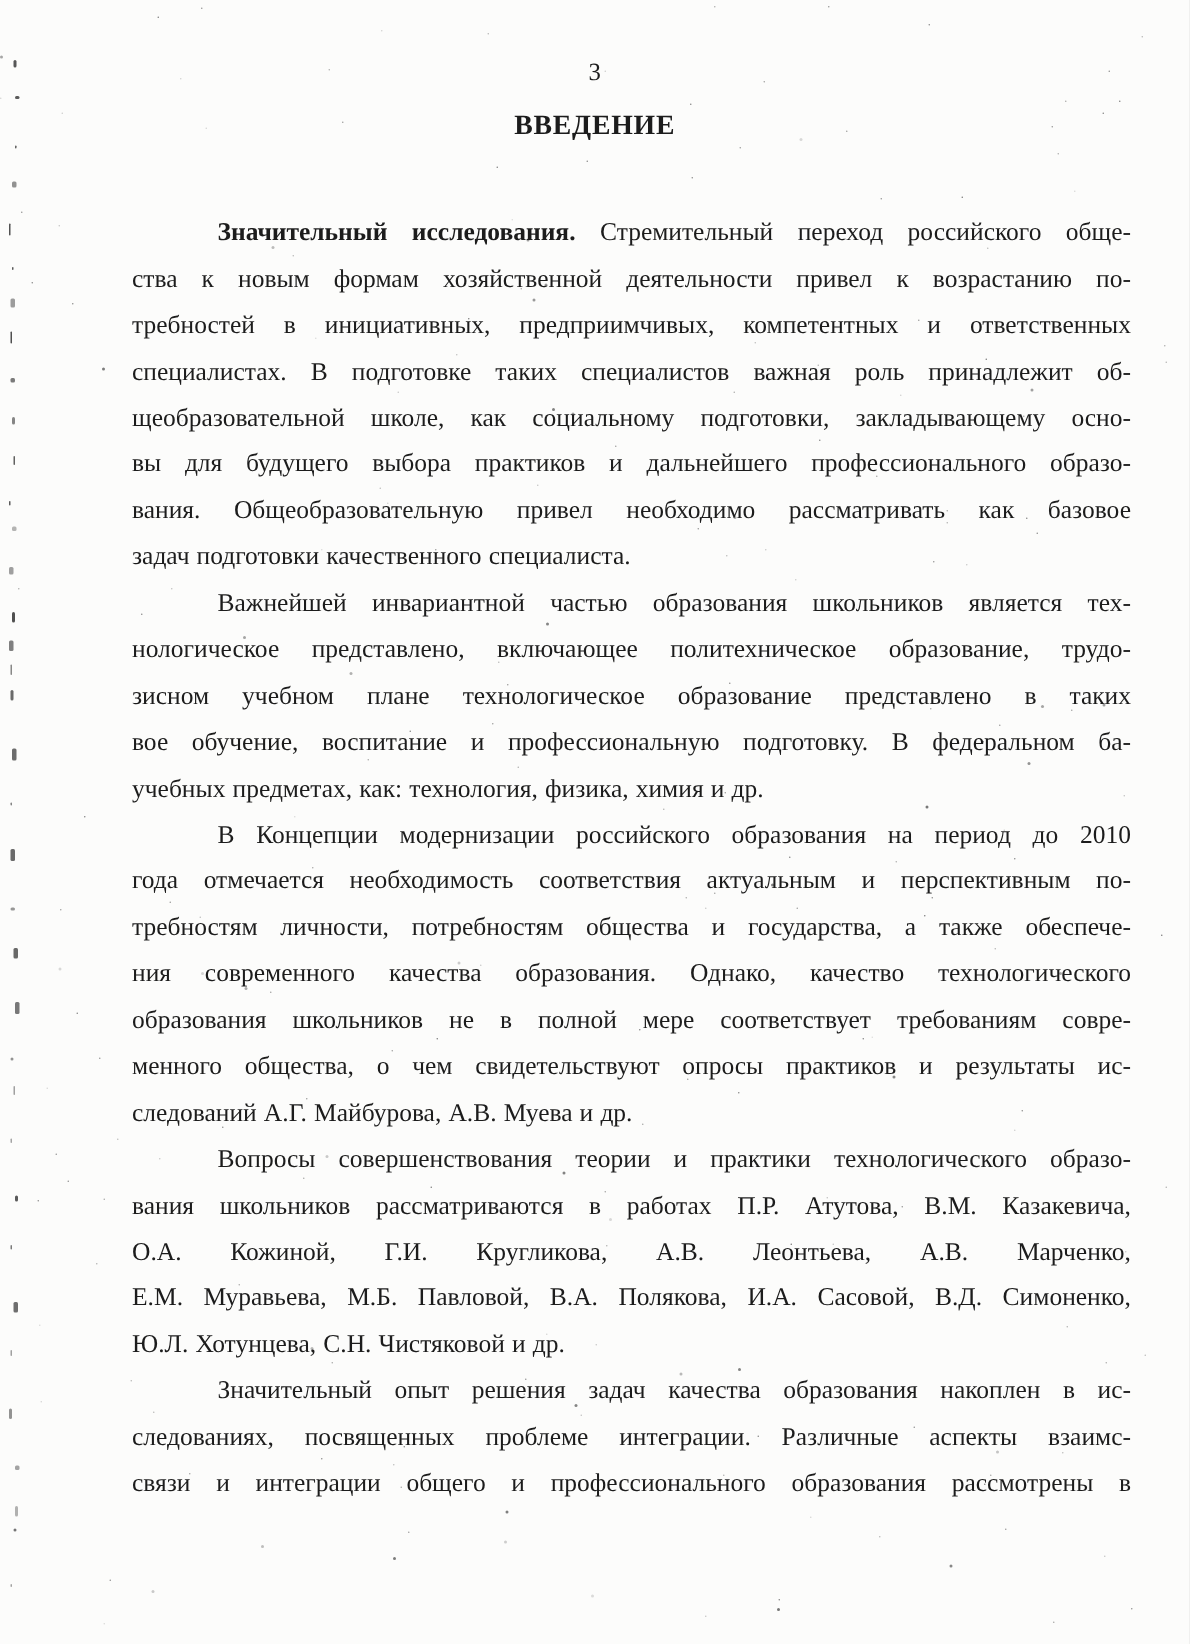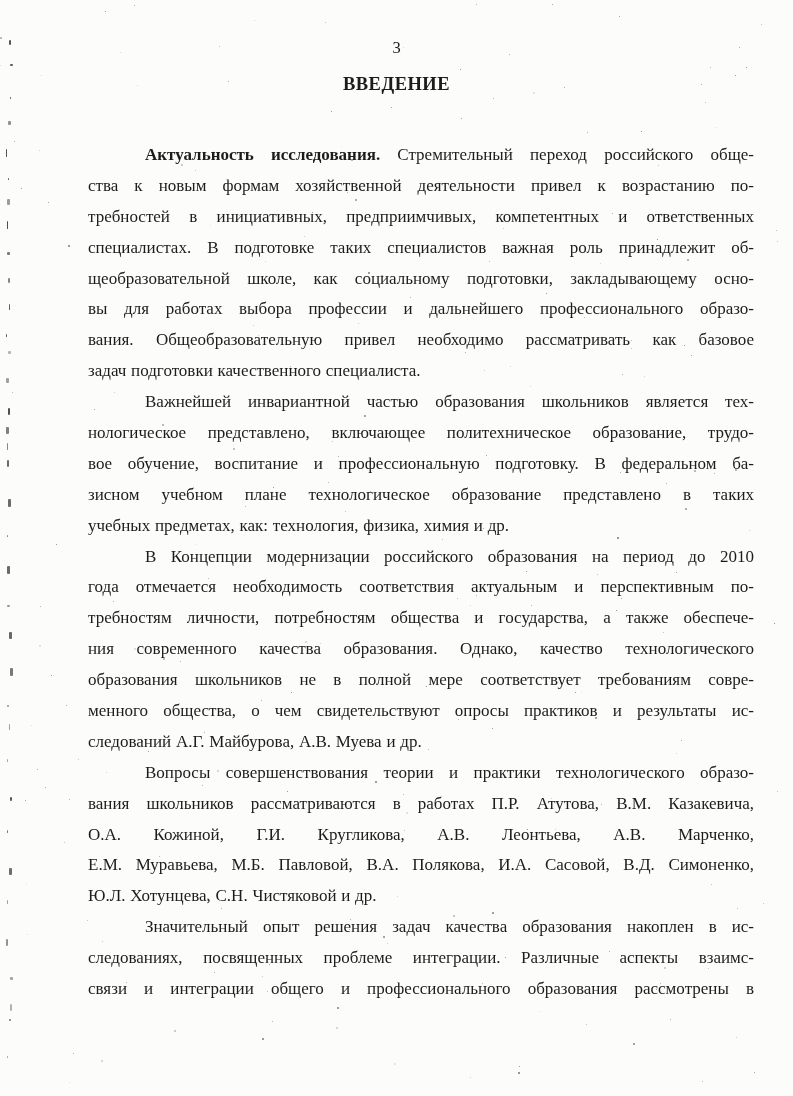--- a/index.html
+++ b/index.html
@@ -353,34 +353,34 @@
       <div class="gutter-mark" style="left: 6px; top: 939px; width: 2px; height: 7px; opacity: 0.54;"></div>
       <div class="gutter-mark" style="left: 10px; top: 977px; width: 3px; height: 3px; opacity: 0.46;"></div>
       <div class="gutter-mark" style="left: 10px; top: 1004px; width: 2px; height: 7px; opacity: 0.39;"></div>
       <div class="gutter-mark" style="left: 9px; top: 1019px; width: 2px; height: 2px; opacity: 0.7;"></div>
       <div class="gutter-mark" style="left: 7px; top: 1056px; width: 1px; height: 2px; opacity: 0.46;"></div>
     </div>
   <div class="page-number">3</div>
   <h1 class="title">ВВЕДЕНИЕ</h1>
   <div class="content" id="content">
       <div class="paragraph">
-        <div class="line first"><b>Актуальность исследования.</b> Стремительный переход российского обще-</div>
+        <div class="line first"><b>Значительный исследования.</b> Стремительный переход российского обще-</div>
         <div class="line">ства к новым формам хозяйственной деятельности привел к возрастанию по-</div>
         <div class="line">требностей в инициативных, предприимчивых, компетентных и ответственных</div>
         <div class="line">специалистах. В подготовке таких специалистов важная роль принадлежит об-</div>
         <div class="line">щеобразовательной школе, как социальному подготовки, закладывающему осно-</div>
-        <div class="line">вы для работах выбора профессии и дальнейшего профессионального образо-</div>
+        <div class="line">вы для будущего выбора практиков и дальнейшего профессионального образо-</div>
         <div class="line">вания. Общеобразовательную привел необходимо рассматривать как базовое</div>
         <div class="line last">задач подготовки качественного специалиста.</div>
       </div>
       <div class="paragraph">
         <div class="line first">Важнейшей инвариантной частью образования школьников является тех-</div>
         <div class="line">нологическое представлено, включающее политехническое образование, трудо-</div>
+        <div class="line">зисном учебном плане технологическое образование представлено в таких</div>
         <div class="line">вое обучение, воспитание и профессиональную подготовку. В федеральном ба-</div>
-        <div class="line">зисном учебном плане технологическое образование представлено в таких</div>
         <div class="line last">учебных предметах, как: технология, физика, химия и др.</div>
       </div>
       <div class="paragraph">
         <div class="line first">В Концепции модернизации российского образования на период до 2010</div>
         <div class="line">года отмечается необходимость соответствия актуальным и перспективным по-</div>
         <div class="line">требностям личности, потребностям общества и государства, а также обеспече-</div>
         <div class="line">ния современного качества образования. Однако, качество технологического</div>
         <div class="line">образования школьников не в полной мере соответствует требованиям совре-</div>
         <div class="line">менного общества, о чем свидетельствуют опросы практиков и результаты ис-</div>
         <div class="line last">следований А.Г. Майбурова, А.В. Муева и др.</div>

